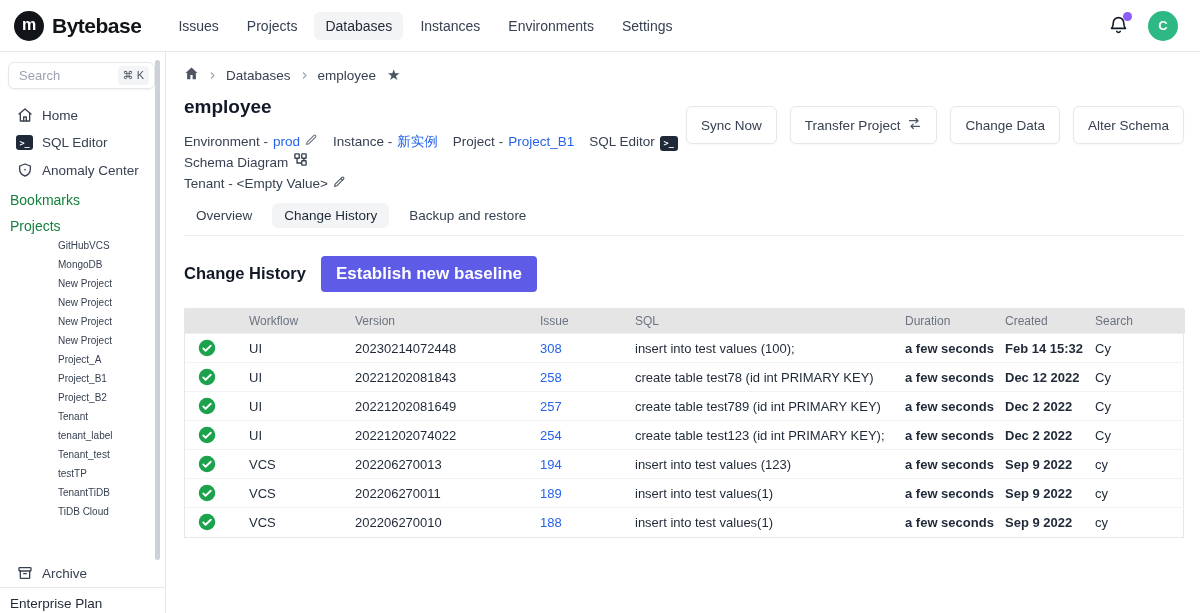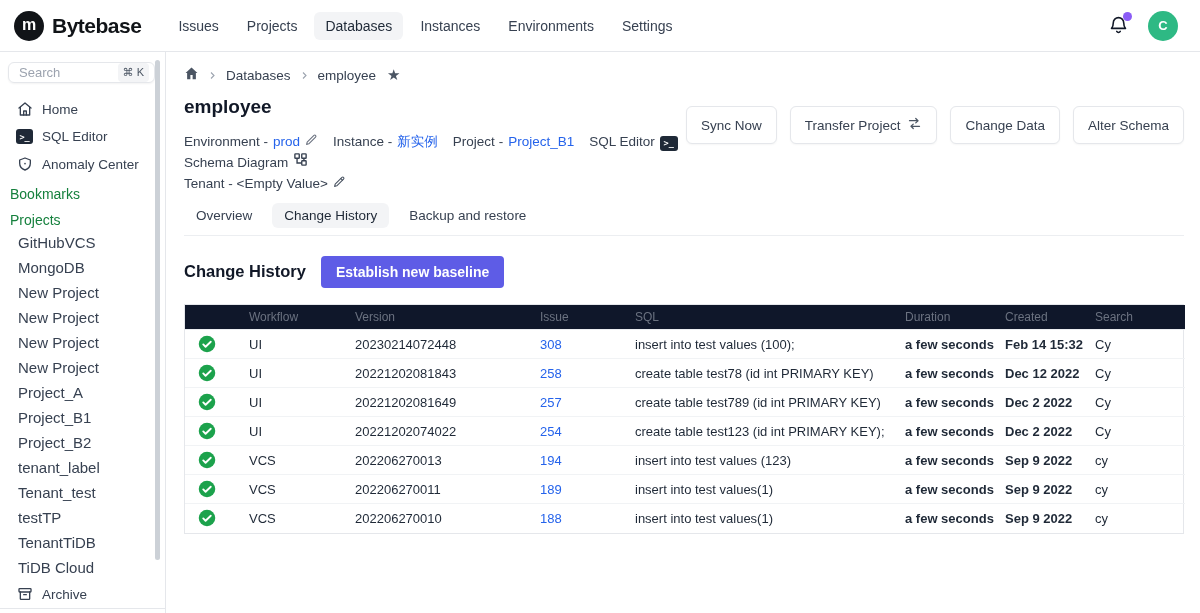--- a/index.html
+++ b/index.html
@@ -30,21 +30,21 @@
   .layout{display:flex;height:561px;}
   .sidebar{width:166px;min-width:166px;border-right:1px solid #e5e7eb;position:relative;
     display:flex;flex-direction:column;padding-top:10px;overflow:hidden;}
   .search-box{margin:0 10px 12px 8px;border:1px solid #e5e7eb;border-radius:6px;height:27px;
     display:flex;align-items:center;padding:0 5px 0 10px;box-shadow:0 1px 2px rgba(0,0,0,.05);cursor:text;}
   .search-placeholder{color:#9ca3af;font-size:13px;flex:1;}
   .kbd{background:#f3f4f6;border-radius:4px;font-size:11px;color:#4b5563;padding:3px 5px;white-space:nowrap;}
   .side-item{display:flex;align-items:center;gap:9px;padding:6px 16px;font-size:13.5px;color:#374151;cursor:pointer;}
   .side-item .icon{display:inline-flex;width:17px;justify-content:center;}
   .side-section{padding:8px 10px 2px;font-size:14px;color:#15803d;}
-  .proj-item{padding:4px 8px 4px 18px;font-size:15px;color:#374151;cursor:pointer;white-space:nowrap;overflow:hidden;text-overflow:ellipsis;}
+  .proj-item{padding:4px 8px 4px 18px;font-size:10px;color:#374151;cursor:pointer;white-space:nowrap;overflow:hidden;text-overflow:ellipsis;margin-left:40px;}
   .sidebar-bottom{margin-top:auto;}
   .plan{border-top:1px solid #e5e7eb;padding:8px 10px 2px;font-size:13.5px;color:#1f2937;}
   .side-scrollbar{position:absolute;right:5px;top:8px;width:5px;height:500px;background:#ccd1d7;border-radius:3px;}
   .term-badge{display:inline-flex;align-items:center;justify-content:center;width:18px;height:15px;
     background:#1f2937;color:#fff;border-radius:3px;font-size:8.5px;font-weight:700;
     font-family:"DejaVu Sans Mono",monospace;letter-spacing:0;}
   
   .main{flex:1;padding:14px 16px 0 18px;position:relative;overflow:hidden;}
   .breadcrumb{display:flex;align-items:center;gap:9px;font-size:13.5px;color:#374151;}
   .crumb{cursor:pointer;}
@@ -57,25 +57,25 @@
   .actions{position:absolute;top:54px;right:16px;display:flex;gap:13px;}
   .btn{height:38px;padding:0 14px;border:1px solid #e5e7eb;border-radius:6px;background:#fff;
     font-size:13.5px;color:#374151;display:flex;align-items:center;gap:7px;cursor:pointer;
     box-shadow:0 1px 2px rgba(0,0,0,.04);white-space:nowrap;font-family:inherit;}
   .tabs{display:flex;gap:8px;margin-top:9px;border-bottom:1px solid #eceef1;padding-bottom:7px;}
   .tab{padding:5px 12px;border-radius:6px;font-size:13.5px;color:#374151;cursor:pointer;white-space:nowrap;}
   .tab.active{background:#f3f4f6;color:#1f2937;}
   .section-head{display:flex;align-items:center;gap:15px;margin-top:20px;}
   .section-title{font-size:16.5px;font-weight:700;color:#111827;}
   .btn-primary{background:var(--primary);color:#fff;border:none;border-radius:4px;padding:8px 15px;
-    font-size:14px;font-weight:700;cursor:pointer;font-family:inherit;}
+    font-size:17px;font-weight:700;cursor:pointer;font-family:inherit;}
   
   .table-wrap{margin-top:16px;border:1px solid #e5e7eb;}
   table{width:100%;border-collapse:collapse;table-layout:fixed;font-size:13px;}
-  thead th{background:#0f172a;color:#6b7280;font-weight:400;font-size:12px;text-align:left;
+  thead th{background:#e5e5e5;color:#6b7280;font-weight:400;font-size:12px;text-align:left;
     height:25px;padding:0 6px 0 0;border-bottom:1px solid #eceef1;margin-left:44px;}
   tbody td{height:29px;padding:0 6px 0 0;color:#1f2937;white-space:nowrap;overflow:hidden;text-overflow:ellipsis;}
   tbody tr:not(:last-child) td{border-bottom:1px solid #f1f3f5;}
   th:first-child,td:first-child{padding-left:13px;}
   .cell-status{display:flex;align-items:center;}
   .issue-link{color:var(--link);font-weight:500;cursor:pointer;}
   .w-500{font-weight:500;}
   .w-600{font-weight:700;}
 </style>
 </head>
@@ -147,20 +147,21 @@
     <div>
         <div class="proj-item">GitHubVCS</div>
         <div class="proj-item">MongoDB</div>
         <div class="proj-item">New Project</div>
         <div class="proj-item">New Project</div>
         <div class="proj-item">New Project</div>
         <div class="proj-item">New Project</div>
         <div class="proj-item">Project_A</div>
         <div class="proj-item">Project_B1</div>
         <div class="proj-item">Project_B2</div>
+        <div class="proj-item">Tenant</div>
         <div class="proj-item">tenant_label</div>
         <div class="proj-item">Tenant_test</div>
         <div class="proj-item">testTP</div>
         <div class="proj-item">TenantTiDB</div>
         <div class="proj-item">TiDB Cloud</div>
       </div>
     <div class="sidebar-bottom">
       <div class="side-item">
         <span class="icon">
           <svg width="16" height="16" viewBox="0 0 24 24" fill="none" stroke="#374151" stroke-width="2" stroke-linecap="round" stroke-linejoin="round">

